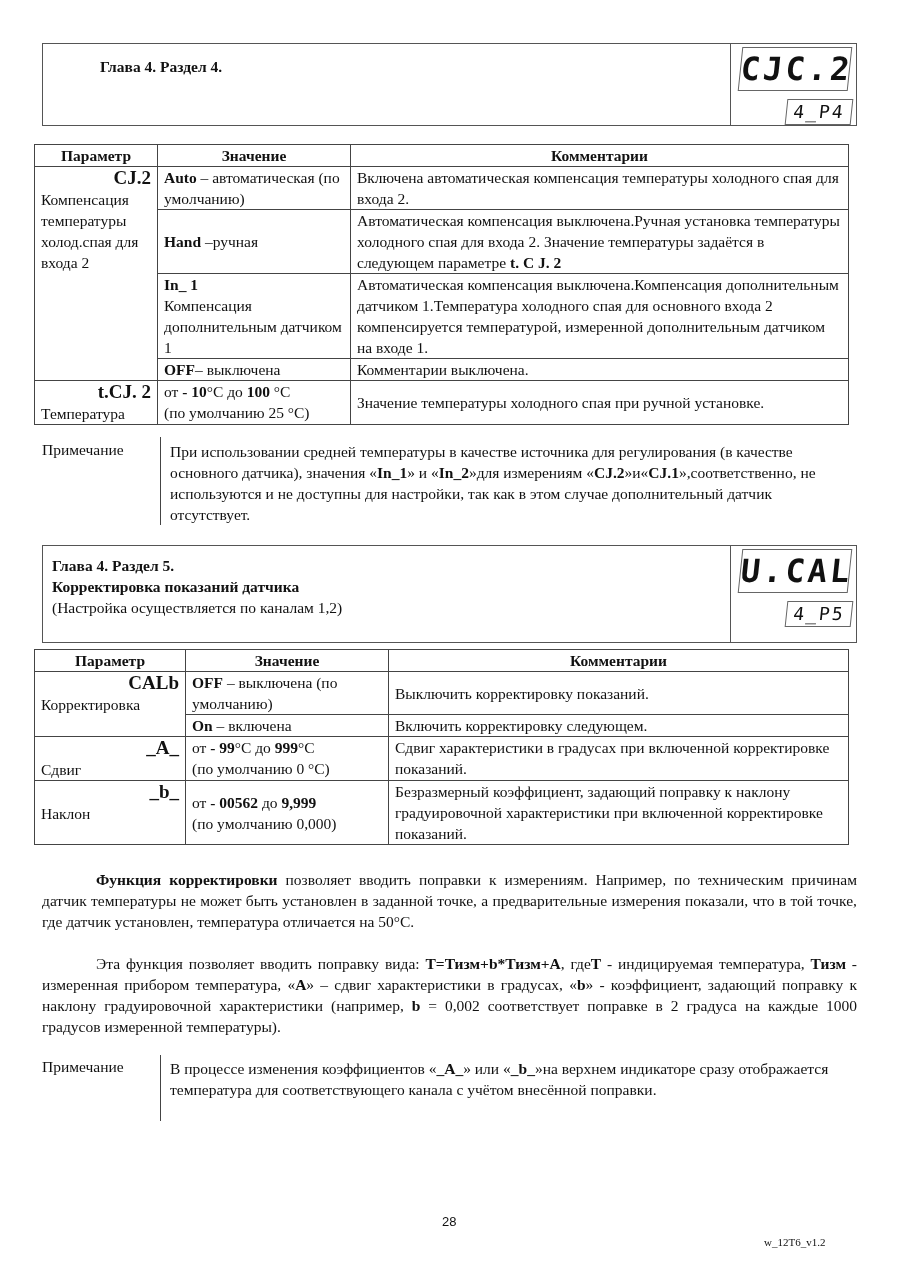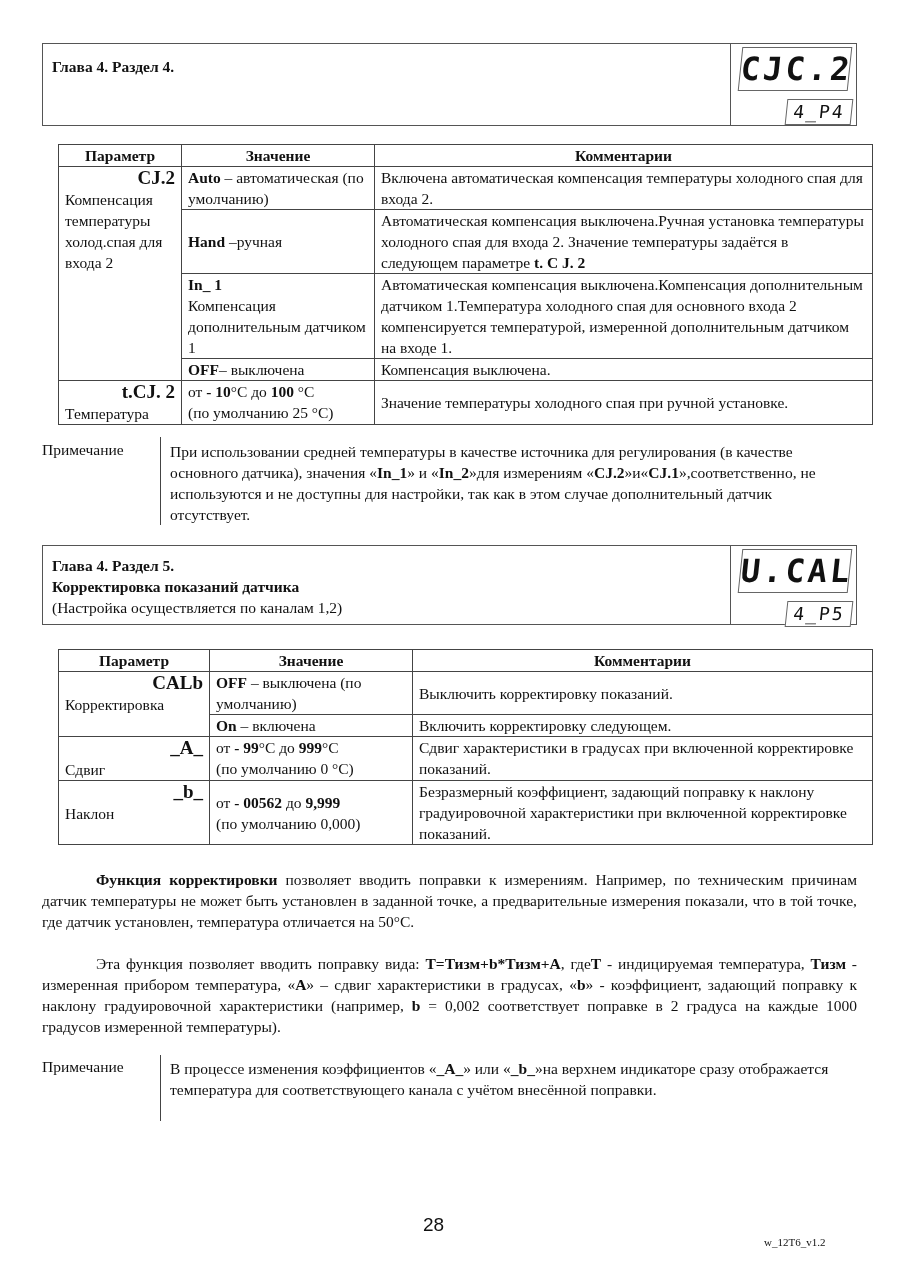--- a/index.html
+++ b/index.html
@@ -24,48 +24,48 @@
     transform: skewX(-6deg);
   }
   .lcd-small {
     position: absolute; border: 1px solid #666; background: #fff;
     font-family: "DejaVu Sans Mono", monospace; letter-spacing: 2px;
     text-align: center; color: #111; transform: skewX(-6deg);
   }
 
   
   table.pt {
-    position: absolute; left: 58px; width: 815px;
+    position: absolute; left: 34px; width: 815px;
     border-collapse: collapse; font-size: 15.5px; line-height: 21px;
   }
   table.pt td, table.pt th {
     border: 1px solid #444; padding: 0 6px; vertical-align: top;
   }
   table.pt th { font-weight: bold; text-align: center; }
   .pname { text-align: right; font-weight: bold; font-size: 19px; line-height: 22px; display: block; }
   .vmid { vertical-align: middle !important; }
 
   
   .note-label { position: absolute; left: 42px; font-weight: normal; font-size: 15.5px; }
   .note-bar { position: absolute; left: 160px; border-left: 1px solid #444; }
   .note-text { position: absolute; left: 170px; width: 680px; font-size: 15.5px; line-height: 21px; }
   .note-text.italic { }
 
   .para {
     position: absolute; left: 42px; width: 815px; font-size: 15.5px; line-height: 21px;
     text-align: justify; text-indent: 54px;
   }
-  .footer-page { position: absolute; left: 423px; top: 1214px; font-family: "Liberation Sans", sans-serif; font-size: 19px; }
+  .footer-page { position: absolute; left: 442px; top: 1214px; font-family: "Liberation Sans", sans-serif; font-size: 13px; }
   .footer-ver { position: absolute; left: 764px; top: 1236px; font-size: 11px; }
 </style>
 </head>
 <body>
 
 <div class="sec-box" style="top:43px;height:83px;">
-  <div class="sec-text" style="top:12px;">
+  <div class="sec-text" style="top:12px;margin-left:48px;">
     <div><b>Глава 4. Раздел 4.</b></div>
   </div>
   <div class="sec-divider"></div>
   <div class="lcd-big" style="left:697px;top:3px;width:108px;height:42px;font-size:32px;line-height:42px;">CJC.2</div>
   <div class="lcd-small" style="left:743px;top:55px;width:64px;height:24px;font-size:18px;line-height:24px;">4_P4</div>
 </div>
 
 <table class="pt" style="top:144px;">
   <colgroup>
       <col style="width:123px">
@@ -89,21 +89,21 @@
   <tr>
     <td class="vmid"><b>Hand</b><span> –ручная</span></td>
     <td><span>Автоматическая компенсация выключена.Ручная установка температуры холодного спая для входа 2. Значение температуры задаётся в следующем параметре </span><b>t. C J. 2</b></td>
   </tr>
   <tr>
     <td><b>In_ 1</b><br><span>Компенсация дополнительным датчиком 1</span></td>
     <td>Автоматическая компенсация выключена.Компенсация дополнительным датчиком 1.Температура холодного спая для основного входа 2 компенсируется температурой, измеренной дополнительным датчиком на входе 1.</td>
   </tr>
   <tr>
     <td><b>OFF</b><span>– выключена</span></td>
-    <td>Компенсация выключена.</td>
+    <td>Комментарии выключена.</td>
   </tr>
   <tr>
     <td>
       <span class="pname">t.CJ. 2</span>
       <span>Температура</span>
     </td>
     <td>
       <span>от </span><b>- 10</b><span>°C до </span><b>100</b><span> °C</span><br>
       <span>(по умолчанию 25 °C)</span>
     </td>
@@ -111,21 +111,21 @@
   </tr>
 </tbody>
   </table>
 
 <div class="note-label" style="top:441px;">Примечание</div>
 <div class="note-bar" style="top:437px;height:88px;"></div>
 <div class="note-text" style="top:441px;">
   <span>При использовании средней температуры в качестве источника для регулирования (в качестве основного датчика), значения «</span><b>In_1</b><span>» и «</span><b>In_2</b><span>»для измерениям «</span><b>CJ.2</b><span>»и«</span><b>CJ.1</b><span>»,соответственно, не используются и не доступны для настройки, так как в этом случае дополнительный датчик отсутствует.</span>
 </div>
 
-<div class="sec-box" style="top:545px;height:80px;">
+<div class="sec-box" style="top:545px;height:98px;">
   <div class="sec-text" style="top:9px;">
     <div><b>Глава 4. Раздел 5.</b></div>
     <div><b>Корректировка показаний датчика</b></div>
     <div>(Настройка осуществляется по каналам 1,2)</div>
   </div>
   <div class="sec-divider"></div>
   <div class="lcd-big" style="left:697px;top:3px;width:108px;height:42px;font-size:32px;line-height:42px;">U.CAL</div>
   <div class="lcd-small" style="left:743px;top:55px;width:64px;height:24px;font-size:18px;line-height:24px;">4_P5</div>
 </div>
 

